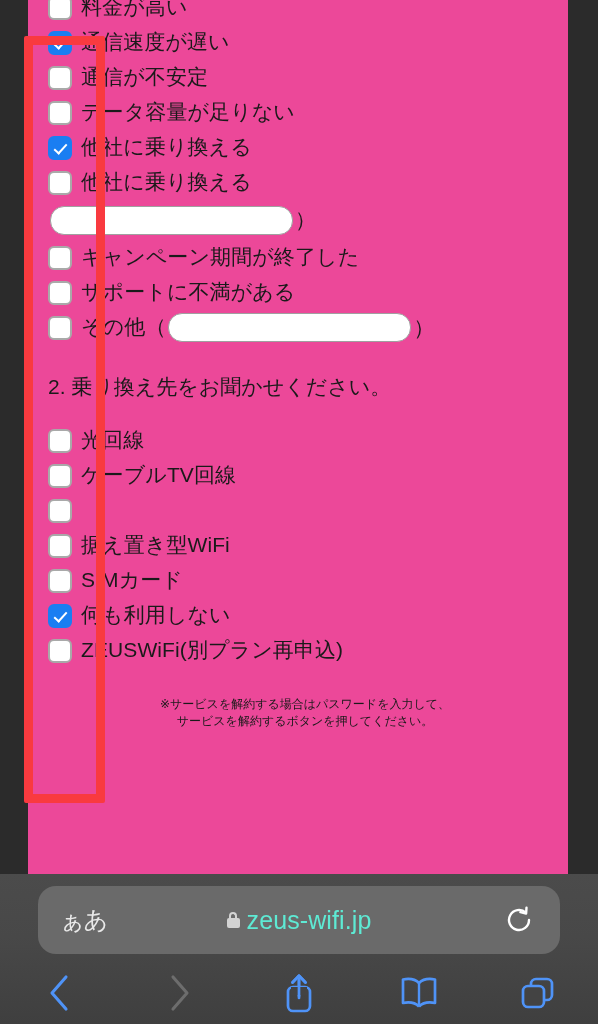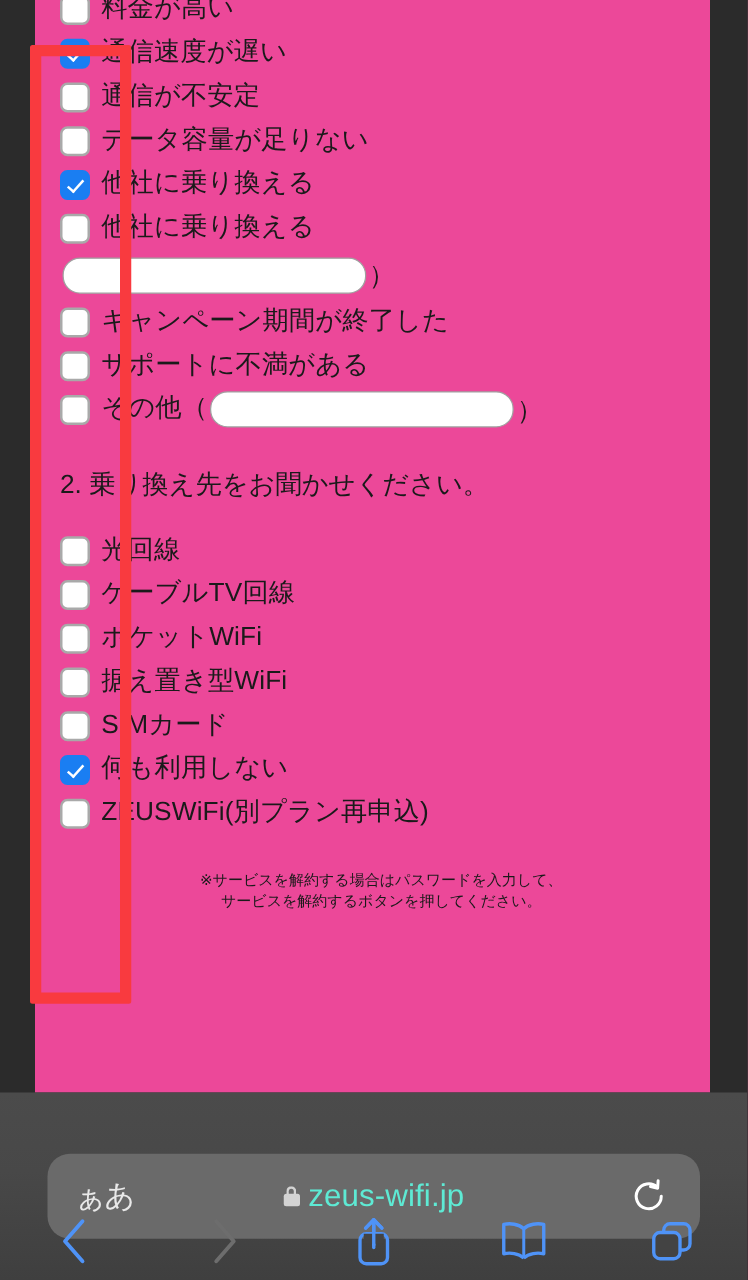--- a/index.html
+++ b/index.html
@@ -177,21 +177,20 @@
   }
   #addressbar {
     width: 100%;
     height: 100%;
     box-sizing: border-box;
     background: #6a6a6a;
     border-radius: 18px;
     display: flex;
     align-items: center;
     position: relative;
-    margin-top: 37px;
   }
   #aa-button {
     position: absolute;
     left: 22px;
     color: #e9e9e9;
     font-size: 24px;
     letter-spacing: -1px;
   }
   #url-center {
     flex: 1;
@@ -333,21 +332,20 @@
         <div class="cb-row">
           <span class="checkbox"></span>
           <span class="cb-label">光回線</span>
         </div>
         <div class="cb-row">
           <span class="checkbox"></span>
           <span class="cb-label">ケーブルTV回線</span>
         </div>
         <div class="cb-row">
           <span class="checkbox"></span>
-          <span class="cb-label">ポケットWiFi</span>
         </div>
         <div class="cb-row">
           <span class="checkbox"></span>
           <span class="cb-label">据え置き型WiFi</span>
         </div>
         <div class="cb-row">
           <span class="checkbox"></span>
           <span class="cb-label">SIMカード</span>
         </div>
         <div class="cb-row">

